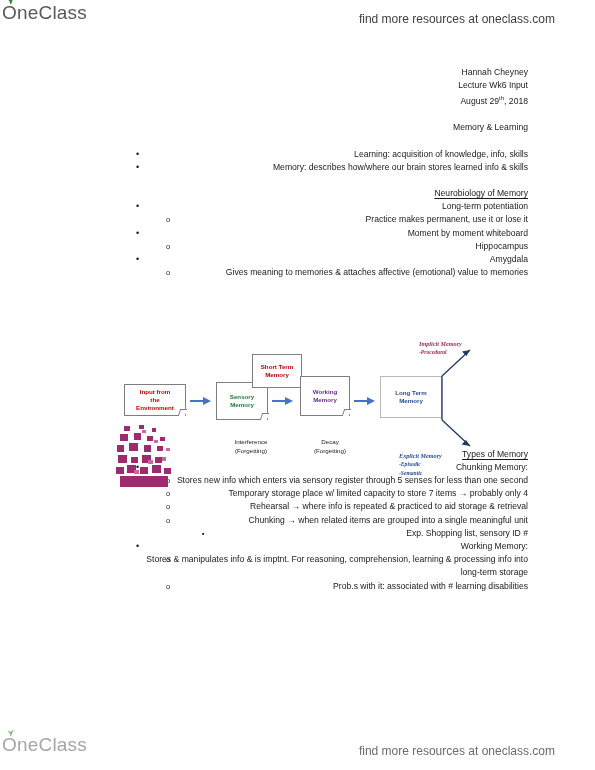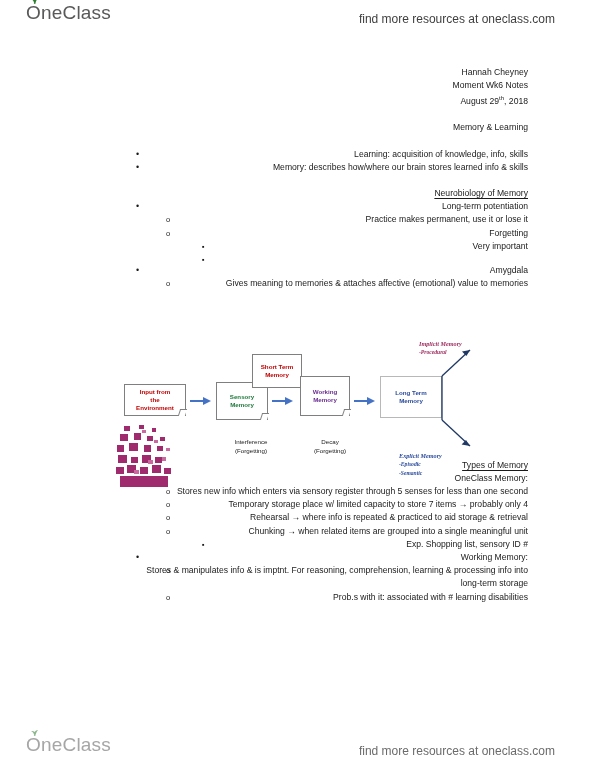--- a/index.html
+++ b/index.html
@@ -15,21 +15,21 @@
 
   
   .brand-bar {
     position: absolute; left: 0; width: 595px;
     display: flex; align-items: center;
   }
   .brand-bar.top { top: 0; height: 38px; }
   .brand-bar.bottom { top: 732px; height: 38px; }
 
   .logo {
-    position: absolute; left: 26px; top: 2px;
+    position: absolute; left: 2px; top: 2px;
     display: flex; align-items: flex-end;
     font-size: 19px; letter-spacing: .2px;
     color: #595959; font-weight: 400;
   }
   .brand-bar.bottom .logo { color: #a6a6a6; }
   .logo-o {
     position: relative;
     display: inline-block;
   }
   .leaf {
@@ -166,21 +166,21 @@
         </svg>
         <span>OneClass</span>
       </span>
     </div>
     <div class="find-more">find more resources at oneclass.com</div>
   </div>
 
   <div class="doc">
 
     <div class="meta-line">Hannah Cheyney</div>
-    <div class="meta-line">Moment Wk6 Notes</div>
+    <div class="meta-line">Lecture Wk6 Input</div>
     <div class="meta-line"><span>August 29</span><sup>th</sup><span>, 2018</span></div>
 
     <div class="spacer-sm"></div>
     <div>Memory &amp; Learning</div>
     <div class="spacer-sm"></div>
 
     <ul class="lvl1">
       <li>
           <span class="txt">Learning: acquisition of knowledge, info, skills</span>
         </li>
@@ -196,51 +196,44 @@
     <ul class="lvl1">
       <li>
         <span class="txt">Long-term potentiation</span>
         <ul class="lvl2">
           <li>
               <span class="txt">Practice makes permanent, use it or lose it</span>
             </li>
         </ul>
       </li>
       <li>
-        <ul class="lvl2">
-          <li>
-            <span class="txt">Forgetting</span>
-            <ul class="lvl3">
-              <li>
-                  <span class="txt">Very important</span>
-                </li>
-              <li class="empty-bullet">
-                  <span class="txt"></span>
-                </li>
-            </ul>
+        <span class="txt">Moment by moment whiteboard</span>
+        <ul class="lvl2">
+          <li>
+            <span class="txt">Hippocampus</span>
           </li>
         </ul>
       </li>
       <li>
         <span class="txt">Amygdala</span>
         <ul class="lvl2">
           <li>
               <span class="txt">Gives meaning to memories &amp; attaches affective (emotional) value to memories</span>
             </li>
         </ul>
       </li>
     </ul>
 
     <div style="height:168px"></div>
 
     <div class="sec-head">Types of Memory</div>
 
     <ul class="lvl1">
       <li>
-        <span class="txt">OneClass Memory:</span>
+        <span class="txt">Chunking Memory:</span>
         <ul class="lvl2">
           <li>
               <span class="txt">Stores new info which enters via sensory register through 5 senses for less than one second</span>
             </li>
         </ul>
       </li>
       <li>
         <ul class="lvl2">
           <li>
               <span class="txt">Temporary storage place w/ limited capacity to store 7 items → probably only 4</span>

